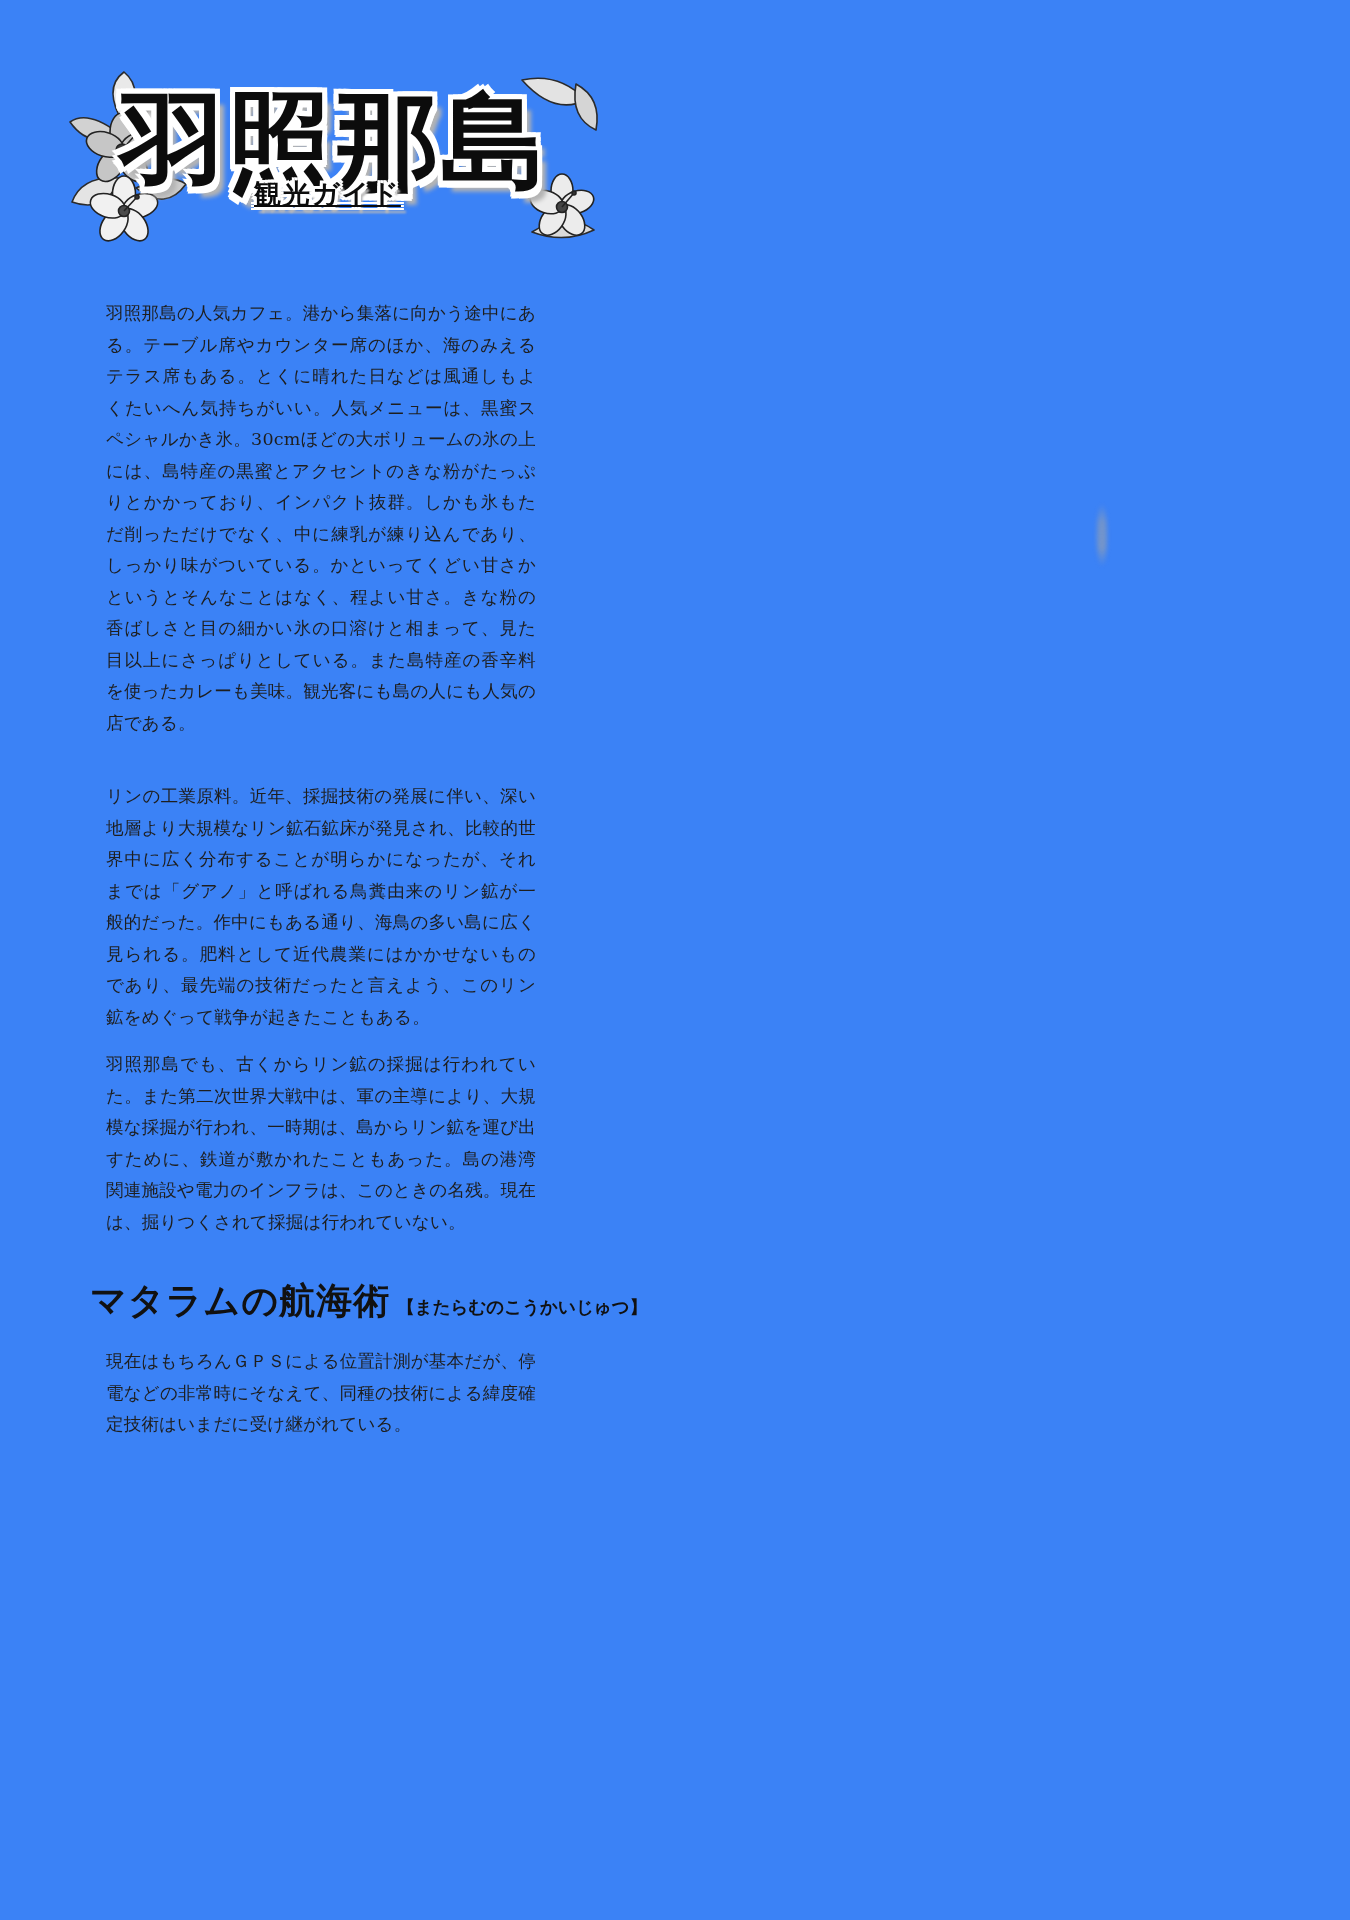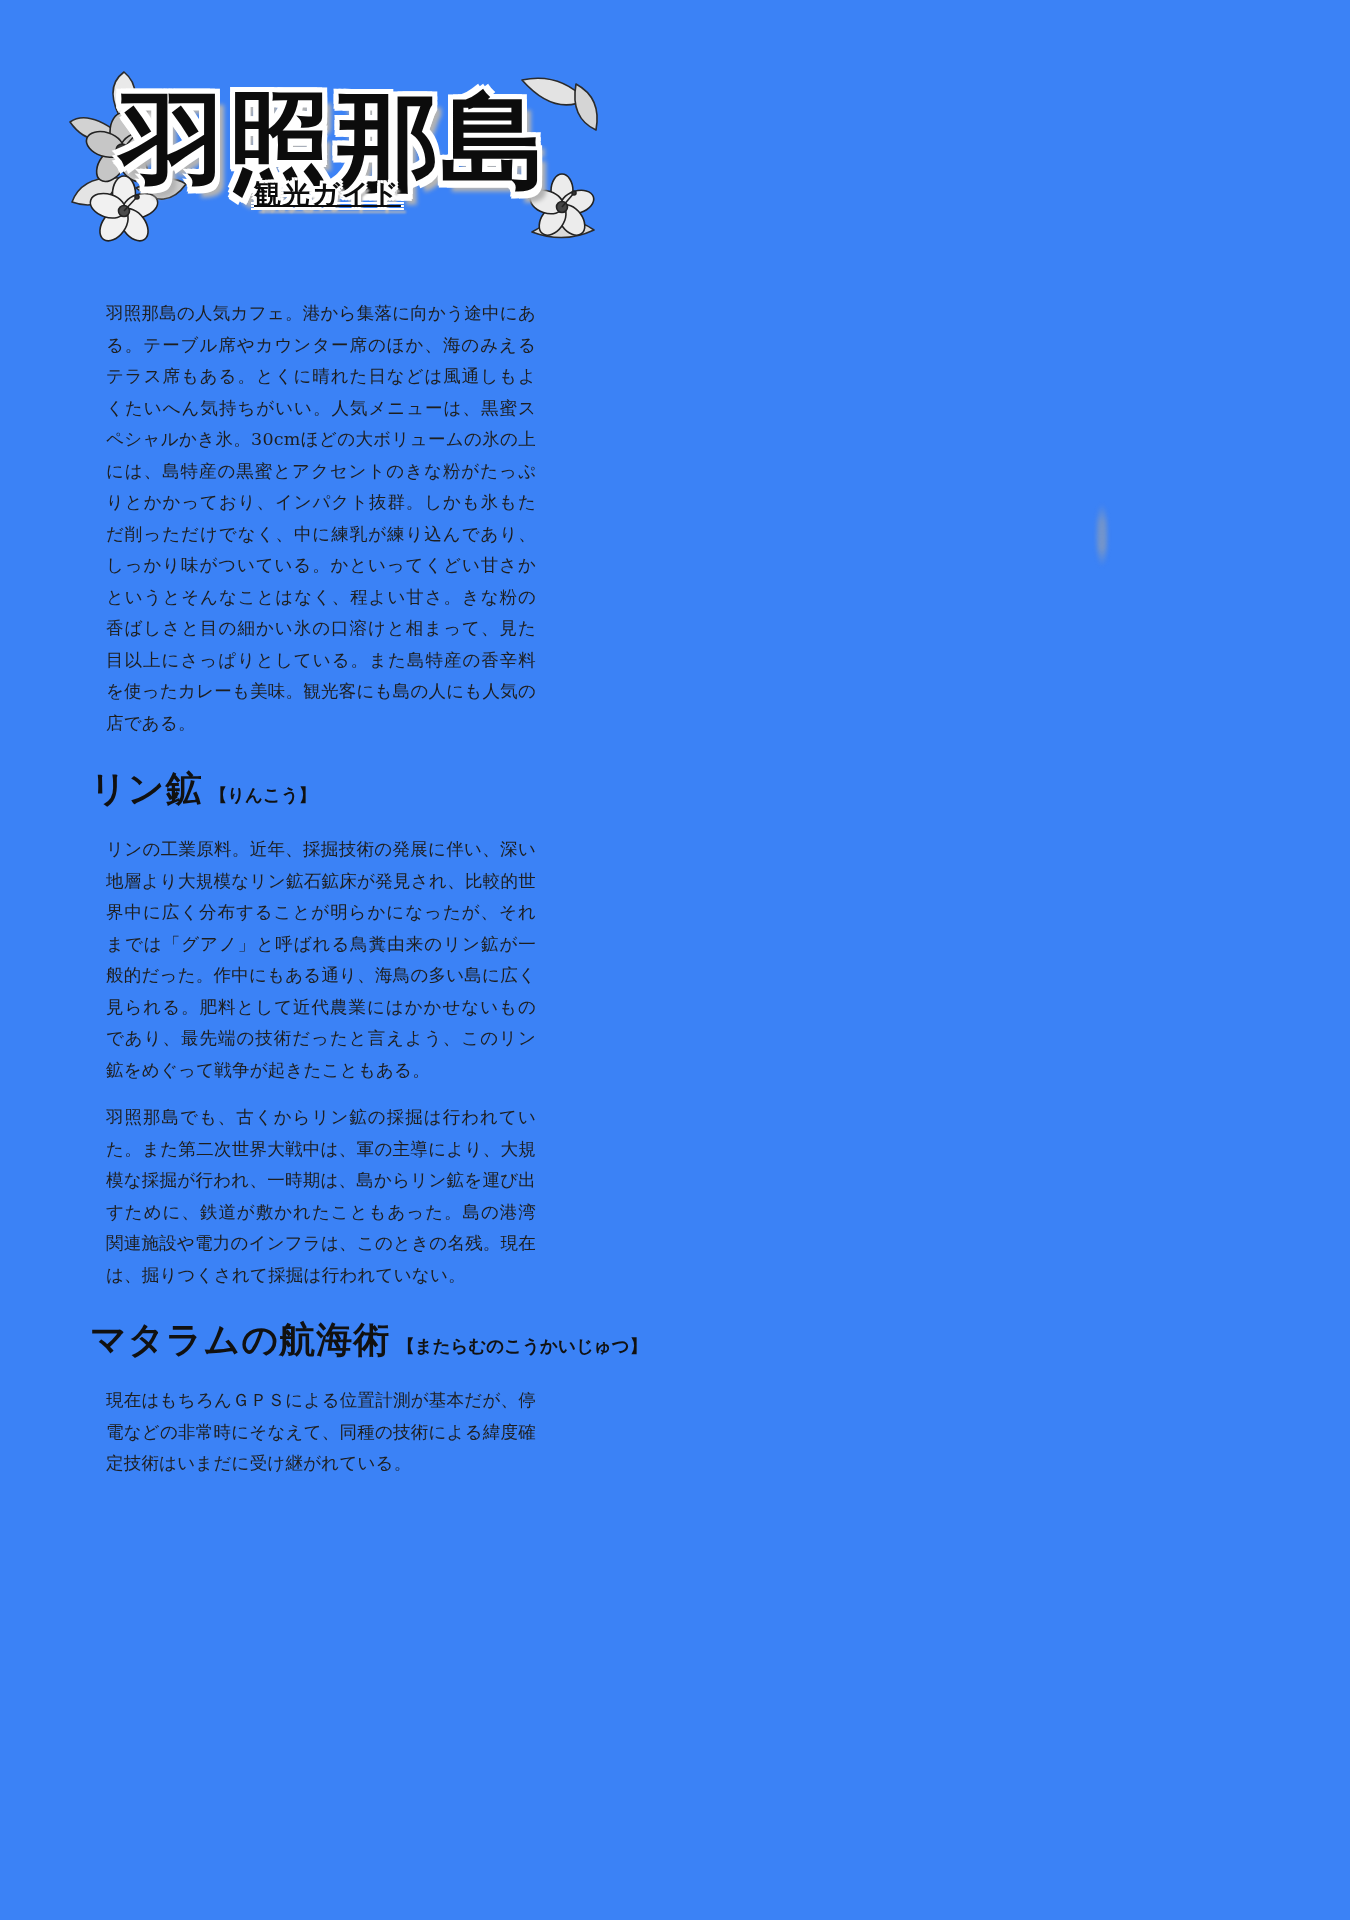--- a/index.html
+++ b/index.html
@@ -35,21 +35,21 @@
       -3px  0  0 #fff, 3px  0  0 #fff,
       -3px  3px 0 #fff, 0  3px 0 #fff, 3px 3px 0 #fff,
        5px  6px 2px #b9b9b9;
     text-decoration: underline;
   }
 
   
   .entry{position:absolute;left:90px;width:462px;}
   #section-1{top:282px;}
   #section-2{top:765px;}
-  #section-3{top:1316px;}
+  #section-3{top:1278px;font-family:Liberation Serif, serif;}
   .entry h2{
     margin:0 0 13px 0;font-size:36px;line-height:46px;font-weight:700;color:#111;
     letter-spacing:1px;white-space:nowrap;
   }
   .entry h2 .h-read{font-size:17.5px;font-weight:700;letter-spacing:0;margin-left:7px;}
   .entry p{
     margin:16px;font-size:17.5px;line-height:31.5px;letter-spacing:.2px;
     text-align:justify;color:#1e1e1e;
   }
 
@@ -122,21 +122,20 @@
         <circle cx="60" cy="121" r="2" fill="#333"></circle>
       </g>
     </svg>
   </header>
 
   <section class="entry" id="section-1">
     <p>羽照那島の人気カフェ。港から集落に向かう途中にある。テーブル席やカウンター席のほか、海のみえるテラス席もある。とくに晴れた日などは風通しもよくたいへん気持ちがいい。人気メニューは、黒蜜スペシャルかき氷。30cmほどの大ボリュームの氷の上には、島特産の黒蜜とアクセントのきな粉がたっぷりとかかっており、インパクト抜群。しかも氷もただ削っただけでなく、中に練乳が練り込んであり、しっかり味がついている。かといってくどい甘さかというとそんなことはなく、程よい甘さ。きな粉の香ばしさと目の細かい氷の口溶けと相まって、見た目以上にさっぱりとしている。また島特産の香辛料を使ったカレーも美味。観光客にも島の人にも人気の店である。</p>
   </section>
 
   <section class="entry" id="section-2">
-    <h2><span class="h-main">リン鉱</span><span class="h-read">【りんこう】</span></h2>
     <p>リンの工業原料。近年、採掘技術の発展に伴い、深い地層より大規模なリン鉱石鉱床が発見され、比較的世界中に広く分布することが明らかになったが、それまでは「グアノ」と呼ばれる鳥糞由来のリン鉱が一般的だった。作中にもある通り、海鳥の多い島に広く見られる。肥料として近代農業にはかかせないものであり、最先端の技術だったと言えよう、このリン鉱をめぐって戦争が起きたこともある。</p>
     <p>羽照那島でも、古くからリン鉱の採掘は行われていた。また第二次世界大戦中は、軍の主導により、大規模な採掘が行われ、一時期は、島からリン鉱を運び出すために、鉄道が敷かれたこともあった。島の港湾関連施設や電力のインフラは、このときの名残。現在は、掘りつくされて採掘は行われていない。</p>
   </section>
 
   <section class="entry" id="section-3">
     <h2><span class="h-main">マタラムの航海術</span><span class="h-read">【またらむのこうかいじゅつ】</span></h2>
     <p>現在はもちろんＧＰＳによる位置計測が基本だが、停電などの非常時にそなえて、同種の技術による緯度確定技術はいまだに受け継がれている。</p>
   </section>
 
   <div class="artifact"></div>

